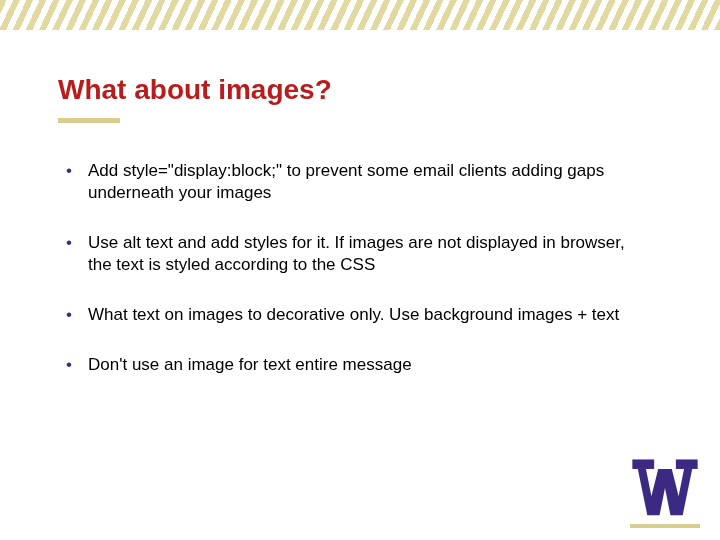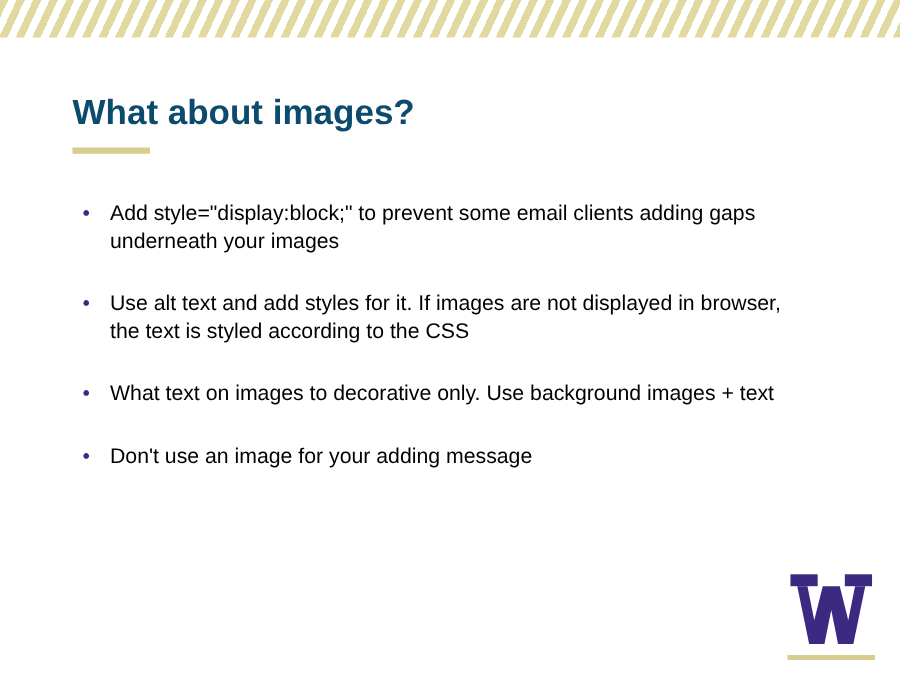--- a/index.html
+++ b/index.html
@@ -24,21 +24,21 @@
       #ffffff 6px,
       #ffffff 12px
     );
   }
   .title {
     position: absolute;
     top: 74px;
     left: 58px;
     font-size: 28px;
     font-weight: bold;
-    color: #0c4a6e;
+    color: #b91c1c;
   }
   .title-underline {
     position: absolute;
     top: 118px;
     left: 58px;
     width: 62px;
     height: 5px;
     background: #d8cc8f;
   }
   .content {
@@ -97,21 +97,21 @@
   <div class="bullet-item">
     <div class="bullet-glyph">•</div>
     <div class="bullet-text">Use alt text and add styles for it. If images are not displayed in browser, the text is styled according to the CSS</div>
   </div>
   <div class="bullet-item">
     <div class="bullet-glyph">•</div>
     <div class="bullet-text">What text on images to decorative only. Use background images + text</div>
   </div>
   <div class="bullet-item">
     <div class="bullet-glyph">•</div>
-    <div class="bullet-text">Don't use an image for your adding message</div>
+    <div class="bullet-text">Don't use an image for text entire message</div>
   </div>
 </div>
 
 <div class="logo">
   <svg viewBox="0 0 100 100" width="70" height="68">
     <g fill="#3c2a82">
       <rect x="2" y="8" width="32" height="14"></rect>
       <rect x="66" y="8" width="32" height="14"></rect>
       <path d="M10 22 L22 22 L30 62 L40 22 L60 22 L70 62 L78 22 L90 22 L76 90 L58 90 L50 50 L42 90 L24 90 Z"></path>
     </g>

